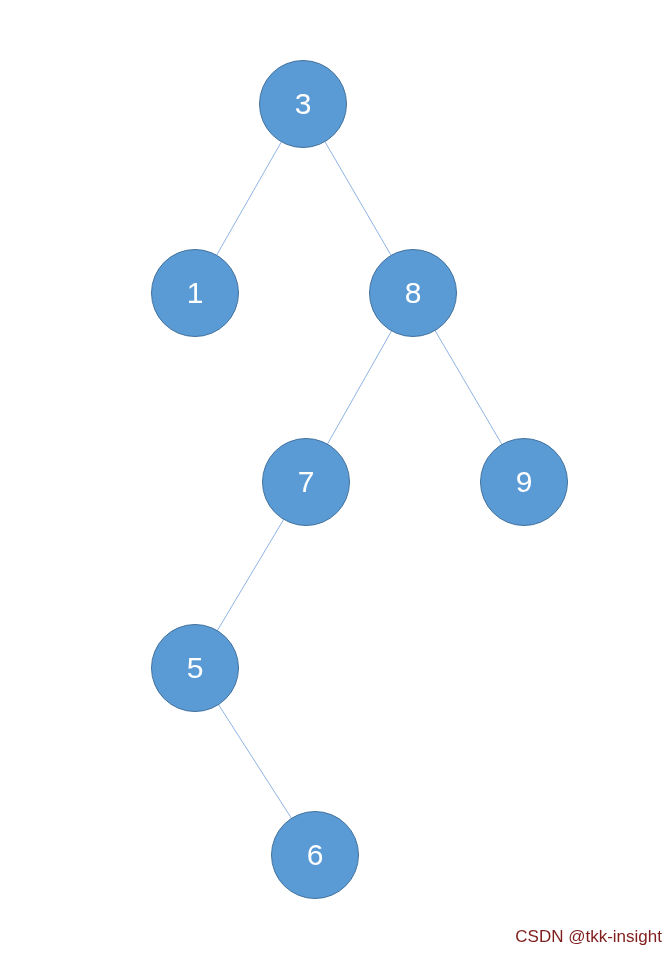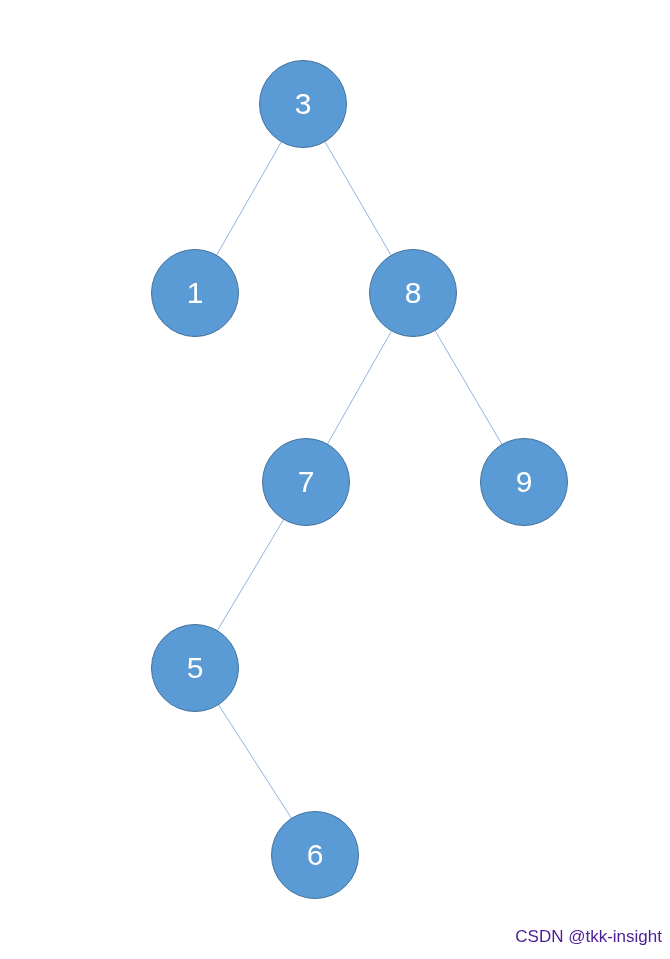--- a/index.html
+++ b/index.html
@@ -39,21 +39,21 @@
     justify-content: center;
     color: #ffffff;
     font-size: 30px;
     font-family: "Liberation Sans", sans-serif;
     user-select: none;
   }
   .watermark {
     position: absolute;
     right: 8px;
     bottom: 12px;
-    color: #4c1d95;
+    color: #7f1d1d;
     font-size: 17px;
     font-family: "Liberation Sans", sans-serif;
   }
 </style>
 </head>
 <body>
 
 <div class="canvas">
   <svg class="edges-svg" xmlns="http://www.w3.org/2000/svg">
       <line x1="303" y1="104" x2="195" y2="293" stroke="#8eb4e3" stroke-width="1"></line>

